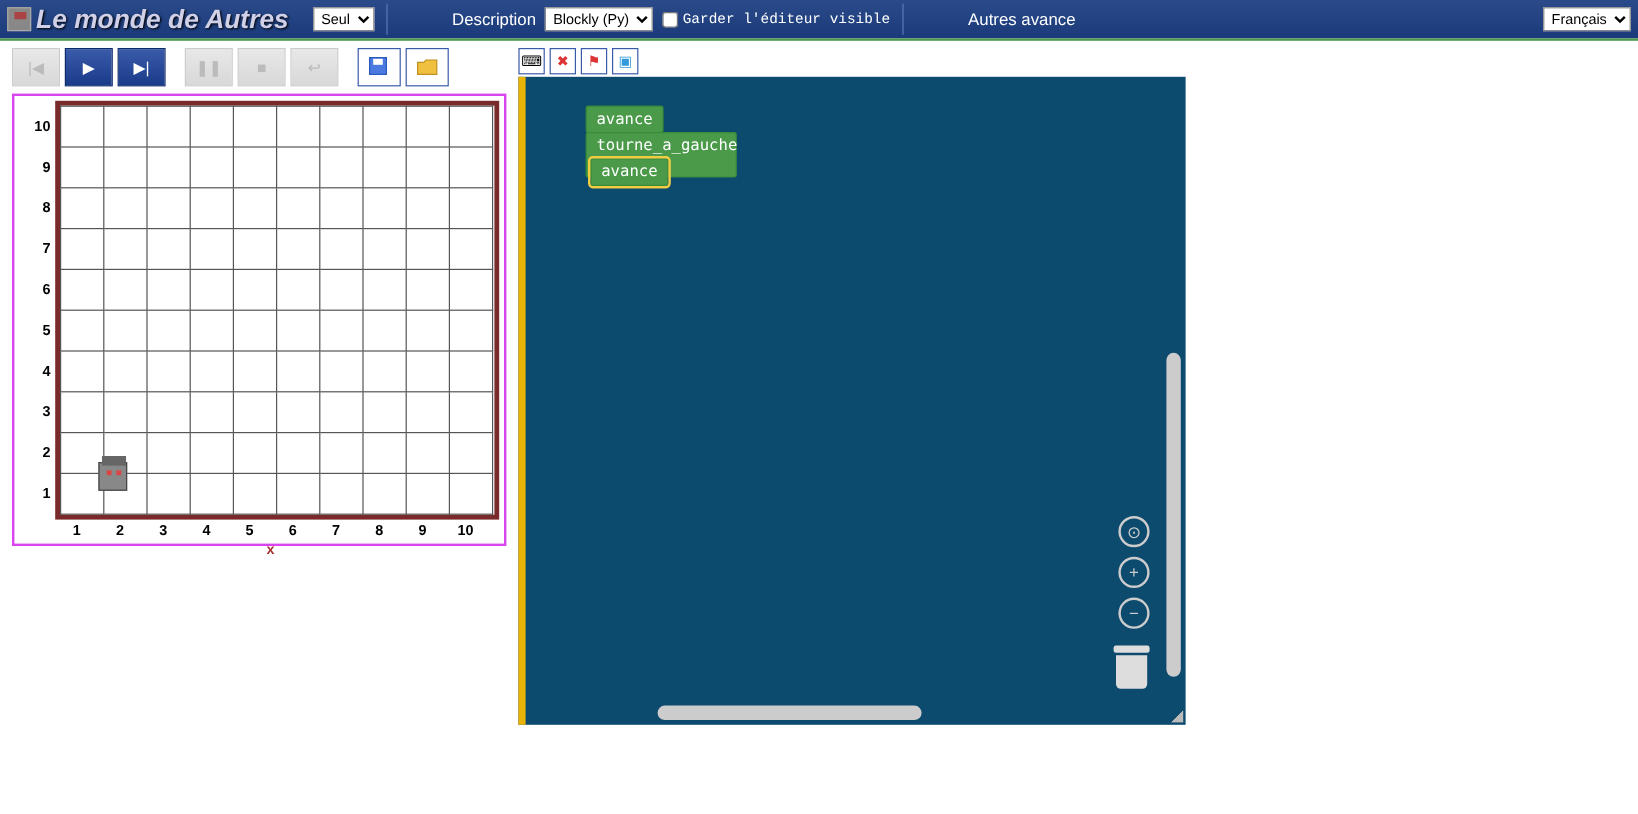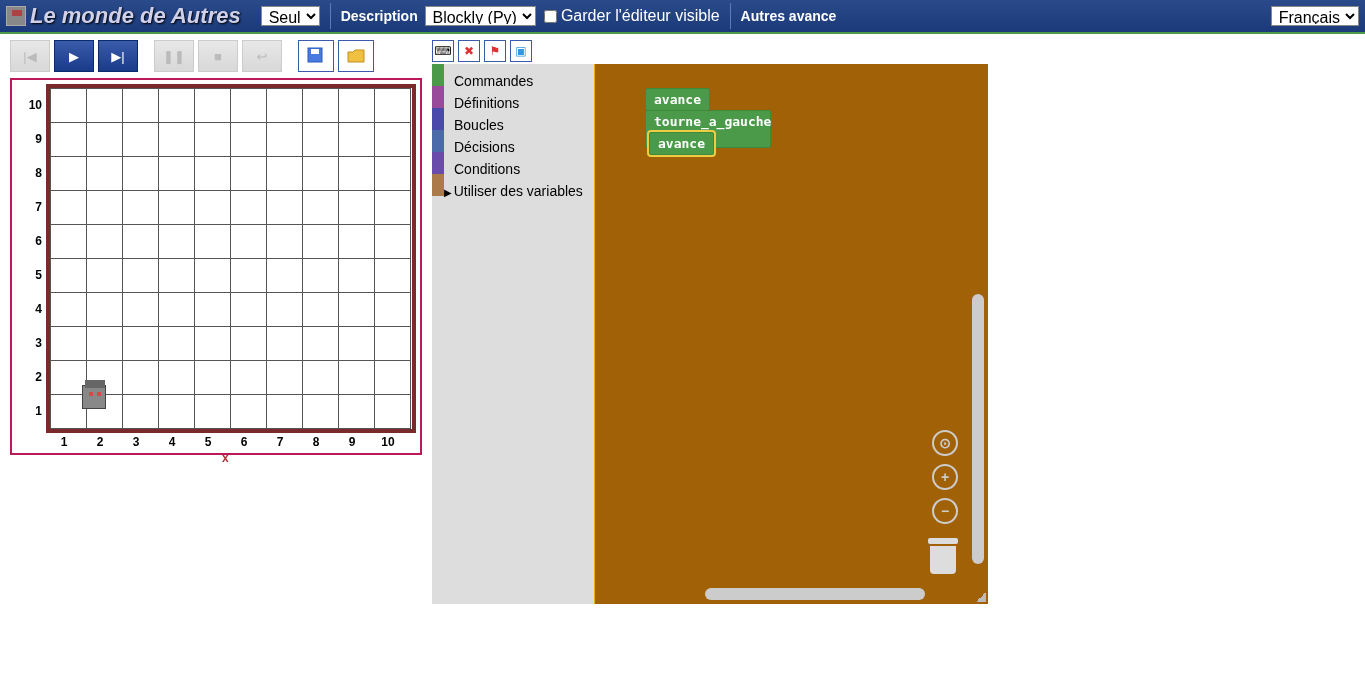--- a/index.html
+++ b/index.html
@@ -24,51 +24,50 @@
   display: flex;
   align-items: center;
   gap: 4px;
 }
 .header-logo {
   width: 20px; height: 20px; background: #888; border: 1px solid #aaa;
   display: inline-block; position: relative;
 }
 .header-logo::after { content:''; position:absolute; top:3px; left:5px; width:10px; height:6px; background:#a44; }
 .header select {
-  font-size: 16px;
+  font-size: 12px;
   background: #fff;
   border: 1px solid #888;
   padding: 1px 2px;
   height: 20px;
-  text-align: right;
 }
 .header-sep { width: 1px; height: 26px; background: #5a7ab8; margin: 0 10px; }
-.header-label { font-weight: bold; color: #fff; font-size: 14px; }
+.header-label { font-weight: normal; color: #fff; font-size: 14px; margin-left: 44px; }
 .header-check { margin: 0 4px 0 8px; }
-.header-check-label { font-size: 16px; }
+.header-check-label { font-size: 12px; font-family: Liberation Mono, monospace; }
 .header-spacer { flex: 1; }
 
 .main { display: flex; padding: 6px 10px; gap: 10px; }
 
 .left-panel { flex-shrink: 0; }
 .toolbar { display: flex; gap: 4px; margin-bottom: 6px; align-items: center; }
 .tb-btn {
   width: 40px; height: 32px;
   background: linear-gradient(to bottom, #3a5aaa, #1a3a8a);
   border: 1px solid #0a2a6a;
   display: flex; align-items: center; justify-content: center;
   cursor: pointer;
   color: #fff;
 }
 .tb-btn.disabled { background: linear-gradient(to bottom,#e8e8e8,#d8d8d8); border:1px solid #ccc; color:#bbb; cursor:default; }
 .tb-btn.white { background:#fff; border:1px solid #3a5aaa; width:36px; }
 .tb-gap { width: 8px; }
 
 .world-frame {
-  border: 2px solid #be185d;
+  border: 2px solid #d946ef;
   padding: 4px;
   width: 412px;
 }
 .world-inner { position: relative; }
 .grid-wrap { position: relative; margin-left: 30px; }
 .grid-border { border: 4px solid #7a2a2a; }
 table.grid { border-collapse: collapse; }
 table.grid td { width: 36px; height: 34px; border: 1px solid #555; }
 .y-labels { position: absolute; left: -24px; top: 4px; display: flex; flex-direction: column; text-align: right; width: 20px; font-weight: bold; font-size: 12px; }
 .y-labels div { height: 34px; line-height: 34px; }
@@ -82,21 +81,21 @@
 .mini-btn { width: 22px; height: 22px; border: 1px solid #3a5aaa; background:#fff; display:flex; align-items:center; justify-content:center; cursor:pointer; font-size:12px; }
 
 .blockly-area { display: flex; border: 0; width: 556px; height: 540px; }
 .toolbox-col { width: 12px; display: flex; flex-direction: column; }
 .toolbox-tab { height: 22px; border-bottom: 0; }
 .tc0{background:#4a9a4a;} .tc1{background:#9a4a9a;} .tc2{background:#4a4aaa;} .tc3{background:#4a6aaa;} .tc4{background:#6a4aaa;} .tc5{background:#aa7a4a;}
 .toolbox-labels { width: 150px; background: #ddd; padding-top: 6px; }
 .tbx-item { height: 22px; line-height: 22px; padding-left: 10px; font-size: 14px; color: #000; cursor: pointer; }
 .tbx-item.sel::before { content: '▶'; font-size: 10px; margin-right: 2px; margin-left: -10px; }
 
-.workspace { flex: 1; background: #a16207; position: relative; border-left: 1px solid #eab308; font-weight: bold; }
+.workspace { flex: 1; background: #0c4a6e; position: relative; border-left: 6px solid #eab308; }
 .block { position: absolute; padding: 3px 8px; color: #fff; font-size: 13px; border-radius: 2px; font-family: monospace; }
 .block.green { background: #4a9a4a; border: 1px solid #3a8a3a; }
 .block.sel { outline: 2px solid #eecc44; }
 .block .loop { background: rgba(255,255,255,.3); display:inline-block; width:12px; height:12px; border-radius:50%; margin-left:6px; font-size:9px; text-align:center; line-height:12px; }
 
 .ws-controls { position: absolute; right: 30px; bottom: 80px; display: flex; flex-direction: column; gap: 8px; }
 .ws-ctrl { width: 26px; height: 26px; border: 2px solid #ccc; border-radius: 50%; display:flex; align-items:center; justify-content:center; color:#ccc; cursor:pointer; font-size:14px; }
 .trash { position:absolute; right:30px; bottom:30px; width:30px; height:36px; }
 .trash-lid { width:30px; height:6px; background:#ddd; border-radius:2px; }
 .trash-body { width:26px; height:28px; background:#ddd; margin:2px auto 0; border-radius:0 0 4px 4px; }
@@ -312,38 +311,20 @@
 
   <div>
     <div class="mini-toolbar">
       <div class="mini-btn">⌨</div>
       <div class="mini-btn" style="color:#d33;">✖</div>
       <div class="mini-btn" style="color:#d33;">⚑</div>
       <div class="mini-btn" style="color:#39d;">▣</div>
     </div>
 
     <div class="blockly-area">
-      <div style="display:flex; background:#ddd;">
-        <div class="toolbox-col">
-          <div class="toolbox-tab tc0"></div>
-          <div class="toolbox-tab tc1"></div>
-          <div class="toolbox-tab tc2"></div>
-          <div class="toolbox-tab tc3"></div>
-          <div class="toolbox-tab tc4"></div>
-          <div class="toolbox-tab tc5"></div>
-        </div>
-        <div class="toolbox-labels">
-          <div class="tbx-item">Commandes</div>
-          <div class="tbx-item">Définitions</div>
-          <div class="tbx-item">Boucles</div>
-          <div class="tbx-item">Décisions</div>
-          <div class="tbx-item">Conditions</div>
-          <div class="tbx-item sel">Utiliser des variables</div>
-        </div>
-      </div>
       <div class="workspace">
         <div class="block green" style="top:24px; left:50px;"><span>avance</span></div>
         <div class="block green" style="top:46px; left:50px; width:126px;"><span>tourne_a_gauche</span><span class="loop">↻</span></div>
         <div class="block green sel" style="top:68px; left:54px;"><span>avance</span></div>
 
         <div class="ws-controls">
           <div class="ws-ctrl">⊙</div>
           <div class="ws-ctrl">+</div>
           <div class="ws-ctrl">−</div>
         </div>

